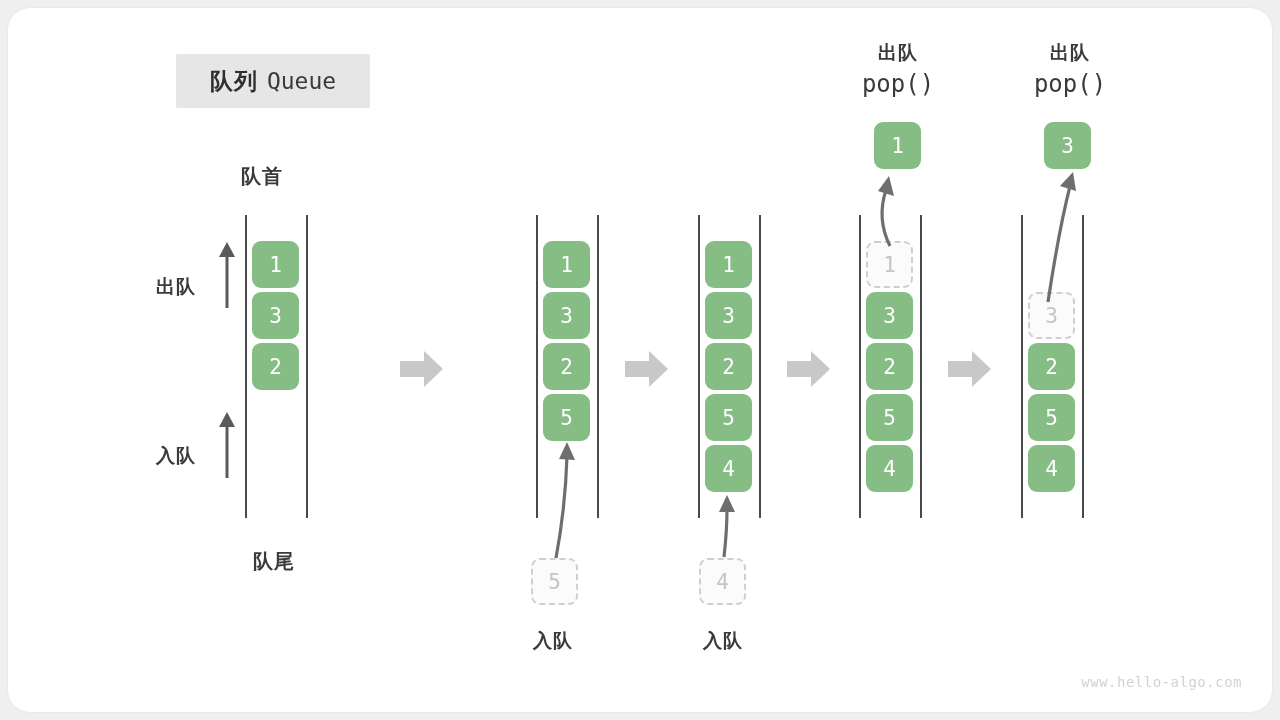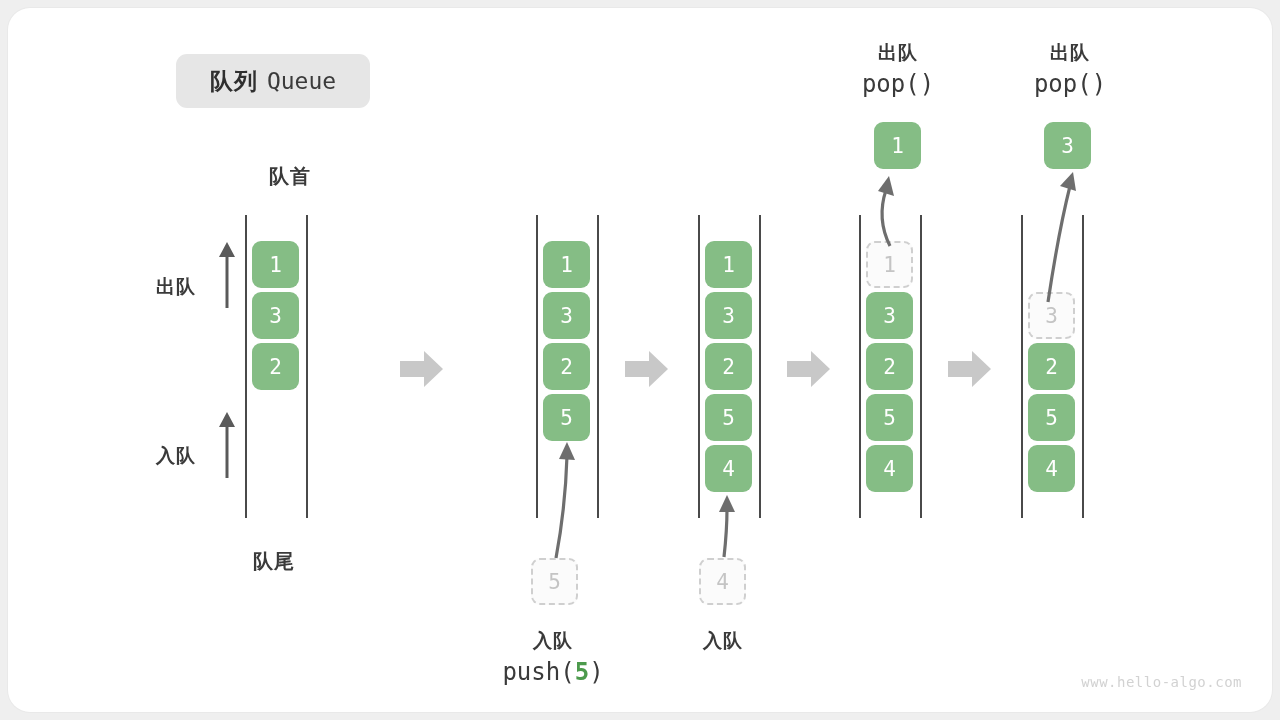--- a/index.html
+++ b/index.html
@@ -15,21 +15,21 @@
     background:#ffffff;
     border-radius:22px;
     box-shadow:0 0 0 1px #e9e9e9;
     overflow:hidden;
   }
   .abs{position:absolute;}
 
   
   #title-badge{
     left:168px;top:46px;width:194px;height:54px;
-    background:#e6e6e6;border-radius:11px;
+    background:#e6e6e6;border-radius:2px;
     display:flex;align-items:center;justify-content:center;gap:9px;
   }
   #title-badge .cn{font-size:23px;font-weight:bold;color:#2f2f2f;letter-spacing:1px;}
   #title-badge .en{font-family:"DejaVu Sans Mono","Liberation Mono",monospace;font-size:23px;color:#3b3b3b;}
 
   
   .hdr-label{
     font-size:20px;font-weight:bold;color:#3a3a3a;letter-spacing:1px;
     white-space:nowrap;text-align:center;
   }
@@ -79,21 +79,21 @@
 </head>
 <body>
 
 <div id="card">
 
   <div class="abs" id="title-badge">
     <span class="cn">队列</span>
     <span class="en">Queue</span>
   </div>
 
-  <div class="abs hdr-label" style="left:232px;top:155px;width:100px;">队首</div>
+  <div class="abs hdr-label" style="left:204px;top:155px;width:100px;">队首</div>
 
   <div class="abs hdr-label" style="left:216px;top:540px;width:100px;">队尾</div>
 
   <div class="abs side-label" style="left:148px;top:266px;">出队</div>
   <div class="abs side-label" style="left:148px;top:435px;">入队</div>
 
   <div class="abs" style="left:206px;top:234px;">
     <svg width="26" height="66" viewBox="0 0 26 66">
       <line x1="13" y1="66" x2="13" y2="12" stroke="#5a5a5a" stroke-width="3"></line>
       <polygon points="13,0 5,15 21,15" fill="#5a5a5a"></polygon>
@@ -133,21 +133,20 @@
     <div class="cell ghost">5</div>
   </div>
   <div class="abs" style="left:528px;top:432px;">
     <svg width="42" height="118" viewBox="0 0 42 118">
       <path d="M 20 118 C 26 86 30 48 31 16" stroke="#6e6e6e" stroke-width="3.2" fill="none"></path>
       <polygon points="31,2 23,19 39,20" fill="#6e6e6e"></polygon>
     </svg>
   </div>
   <div class="abs op-label" style="left:440px;top:620px;width:210px;">
     <span class="cn">入队</span>
-    <span class="code"><span>push(</span><span class="arg">5</span><span>)</span></span>
   </div>
 
   <div class="abs sep-arrow" style="left:617px;top:341px;">
     <svg width="44" height="40" viewBox="0 0 44 40">
       <polygon points="0,12 24,12 24,2 43,20 24,38 24,28 0,28" fill="#c8c8c8"></polygon>
     </svg>
   </div>
 
   <div class="abs rail" style="left:690px;top:207px;height:303px;"></div>
   <div class="abs rail" style="left:751px;top:207px;height:303px;"></div>

